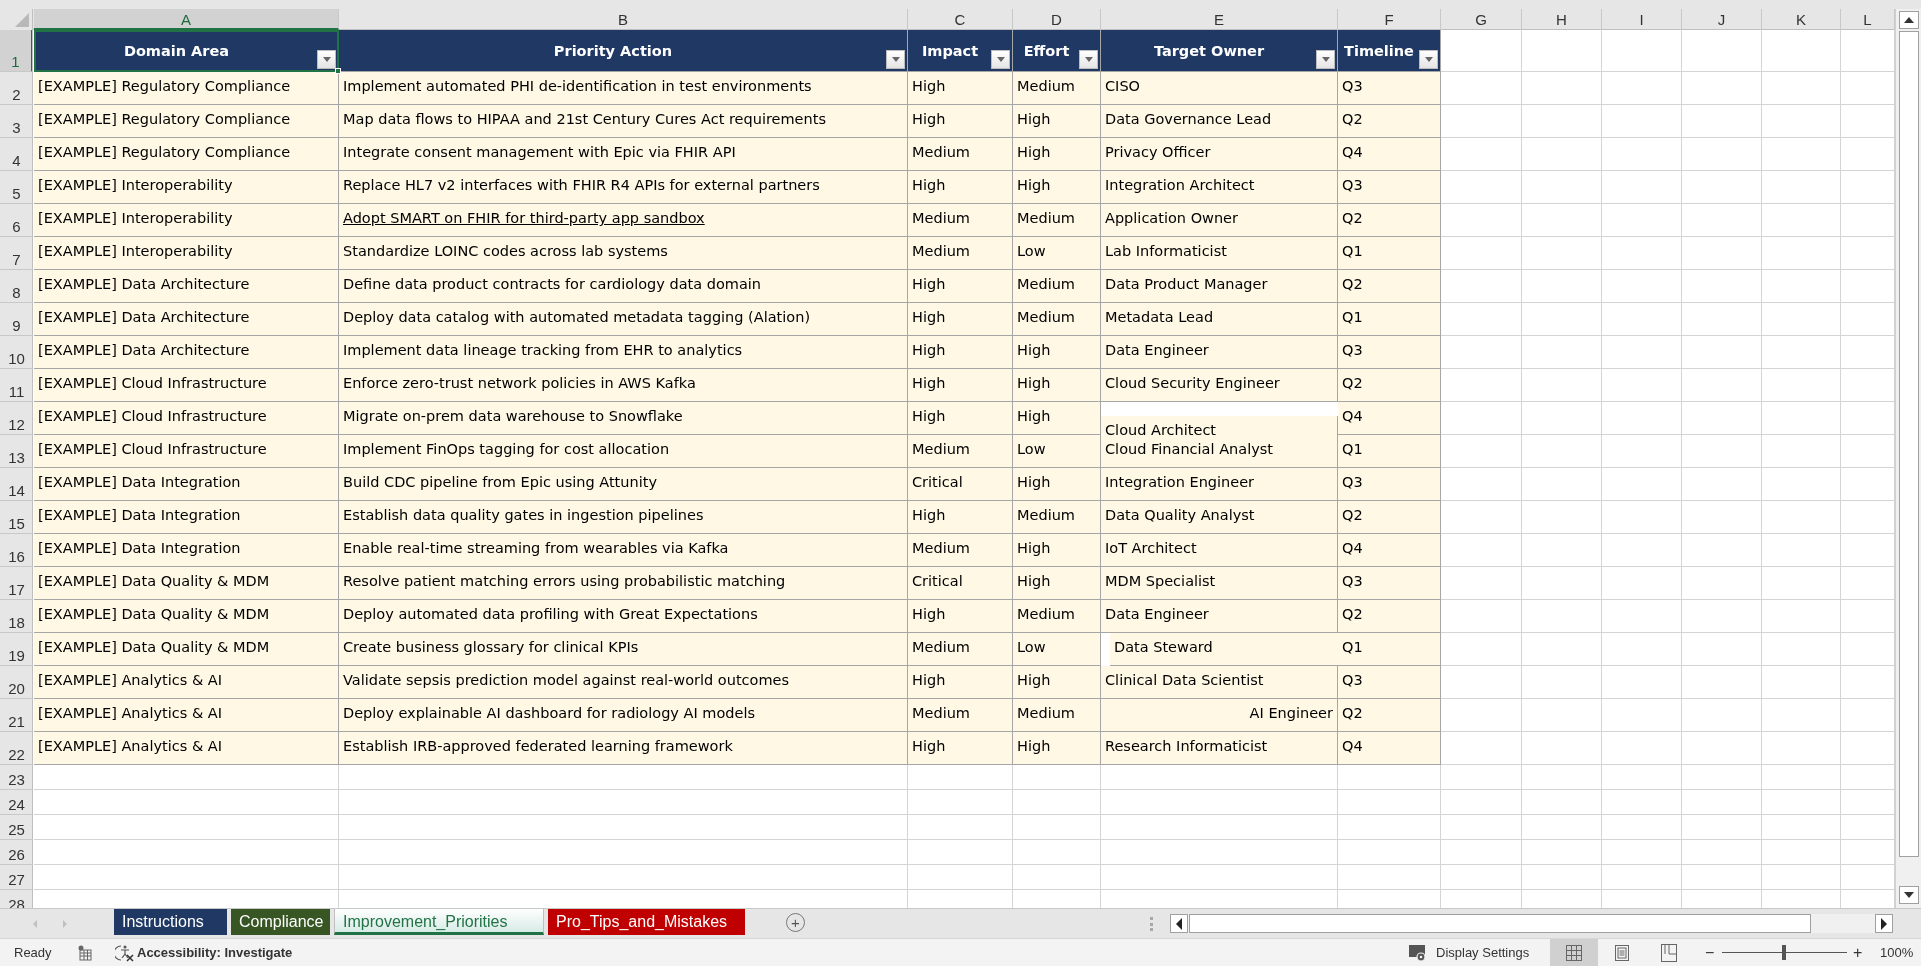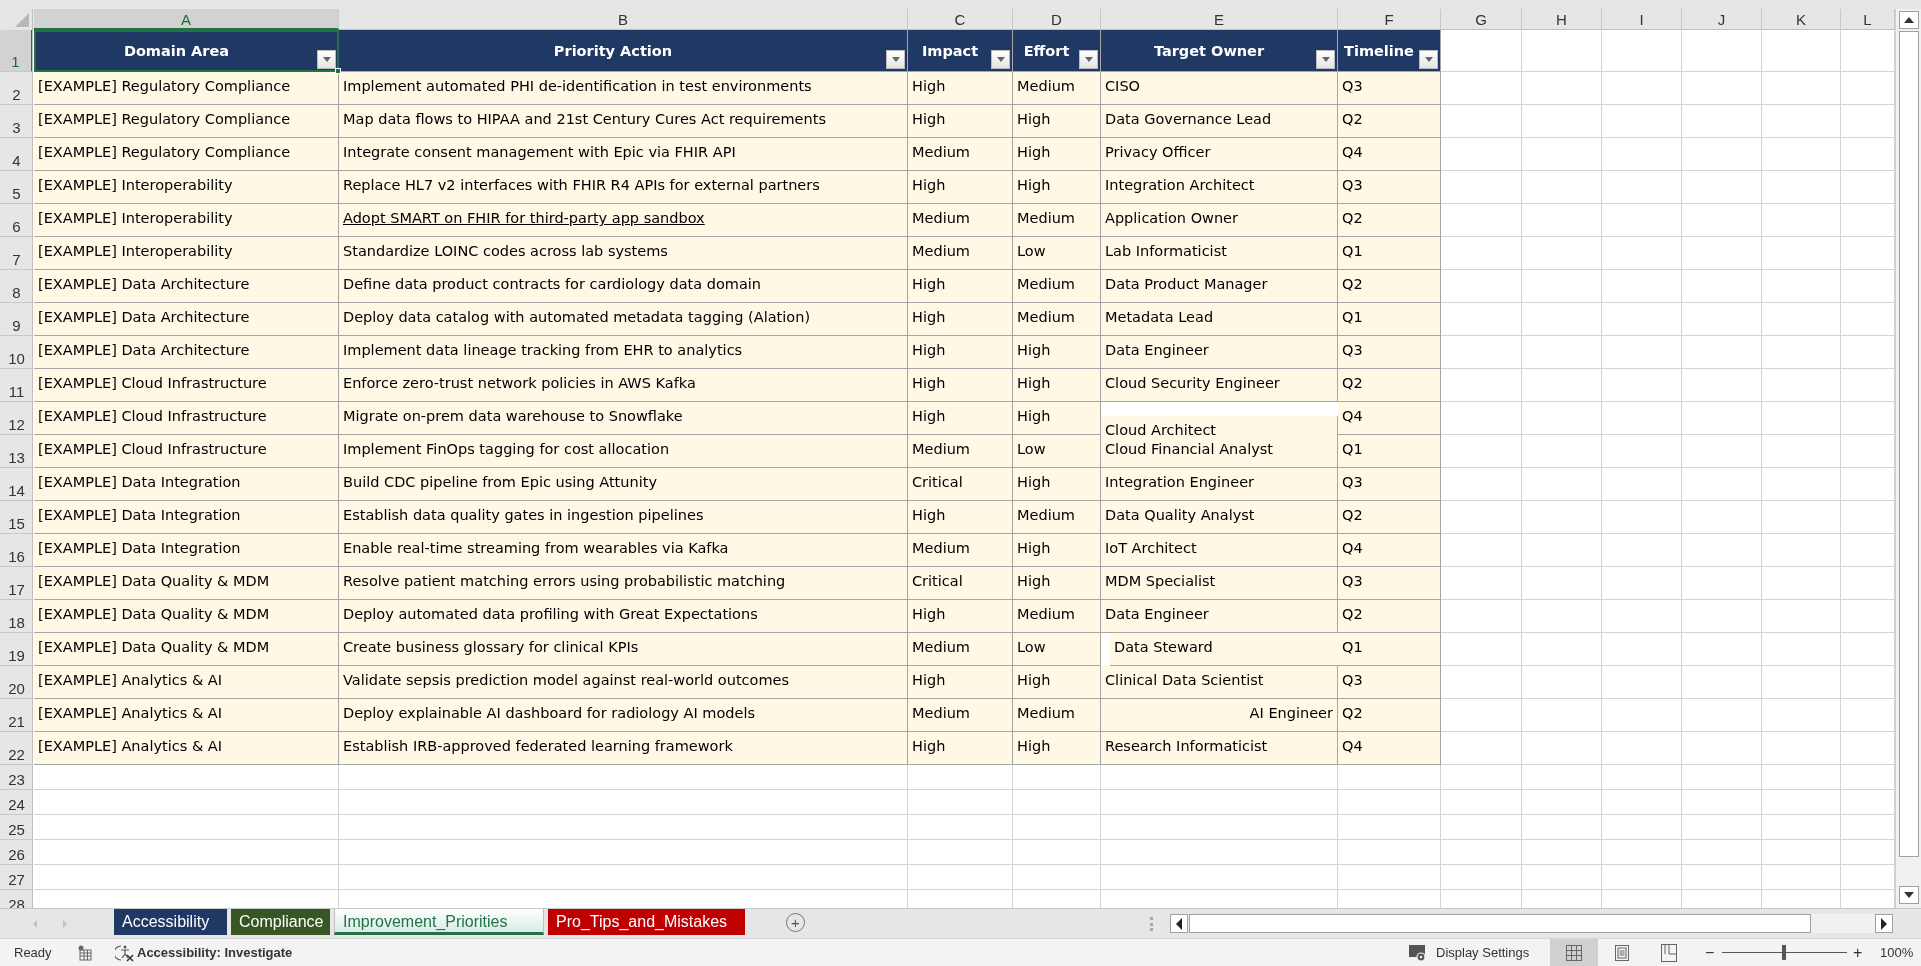--- a/index.html
+++ b/index.html
@@ -554,21 +554,21 @@
 </div>
 
 <div class="tabbar">
   <div class="nav-arrow" style="left:30px;">
       <div class="tri-left-s"></div>
     </div>
   <div class="nav-arrow" style="left:60px;">
       <div class="tri-right-s"></div>
     </div>
 
-  <div class="sheet-tab" id="tab0" style="left: 114px; width: 113px; background: rgb(32, 56, 100); color: rgb(255, 255, 255);">Accessibility</div>
+  <div class="sheet-tab" id="tab0" style="left: 114px; width: 113px; background: rgb(32, 56, 100); color: rgb(255, 255, 255);">Instructions</div>
   <div class="sheet-tab" id="tab1" style="left: 231px; width: 99px; background: rgb(55, 86, 35); color: rgb(255, 255, 255);">Compliance</div>
   <div class="sheet-tab active" id="tab2" style="left:334px; width:210px;">Improvement_Priorities</div>
   <div class="sheet-tab" id="tab3" style="left: 548px; width: 197px; background: rgb(192, 0, 0); color: rgb(255, 255, 255);">Pro_Tips_and_Mistakes</div>
 
   <div class="add-sheet" style="left:786px;">
       <span>+</span>
     </div>
 
   <div class="tab-split">
       <span></span>

